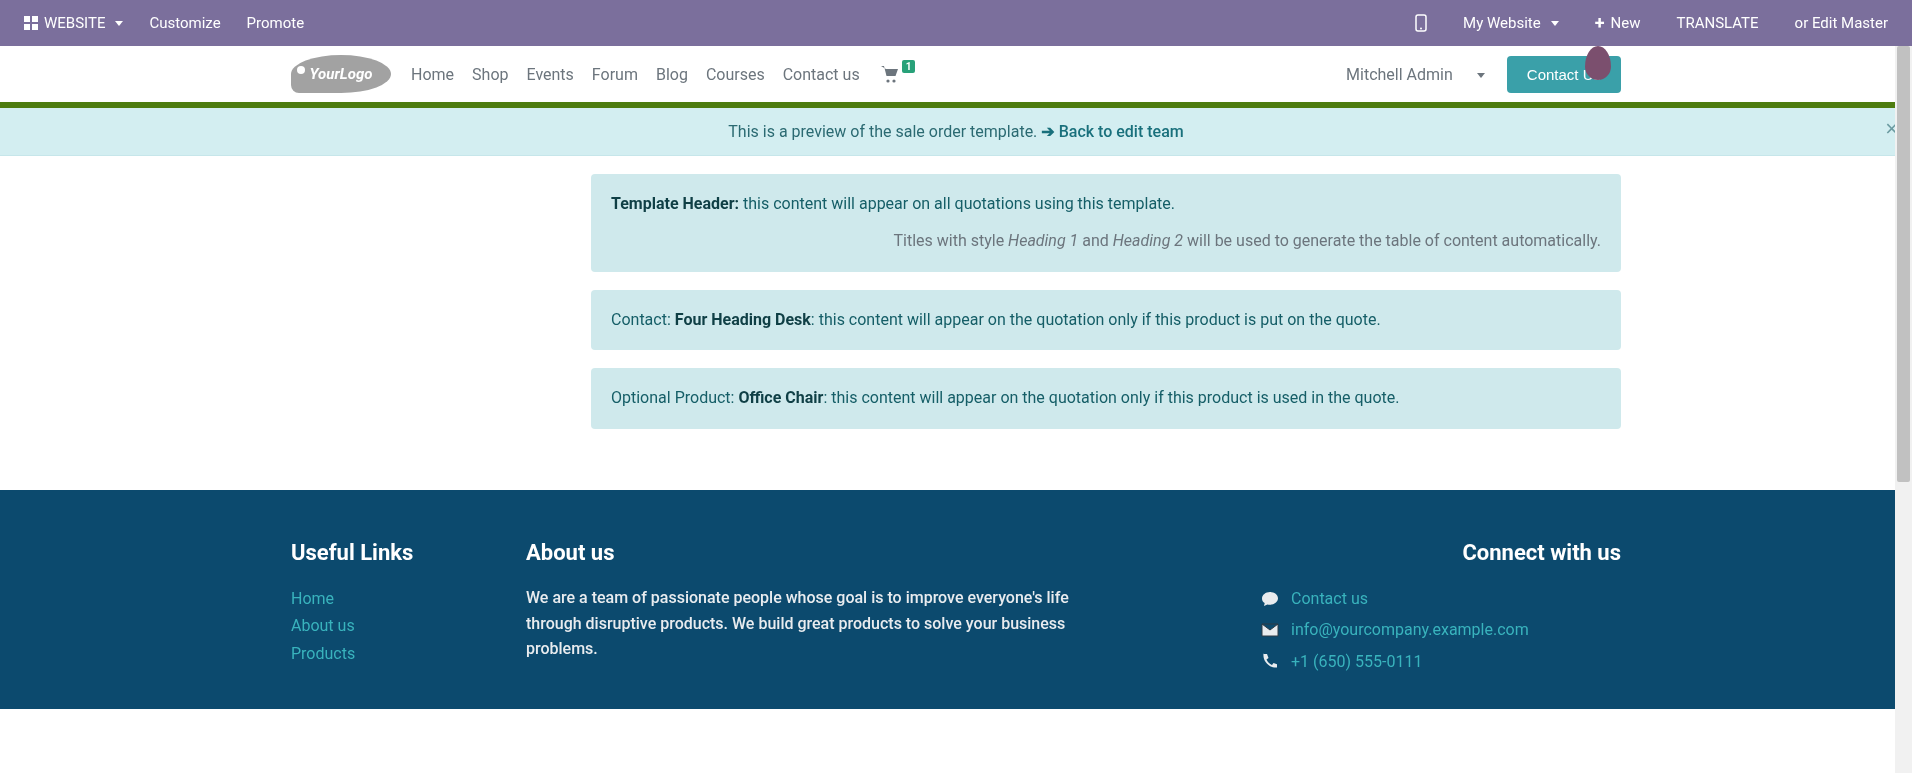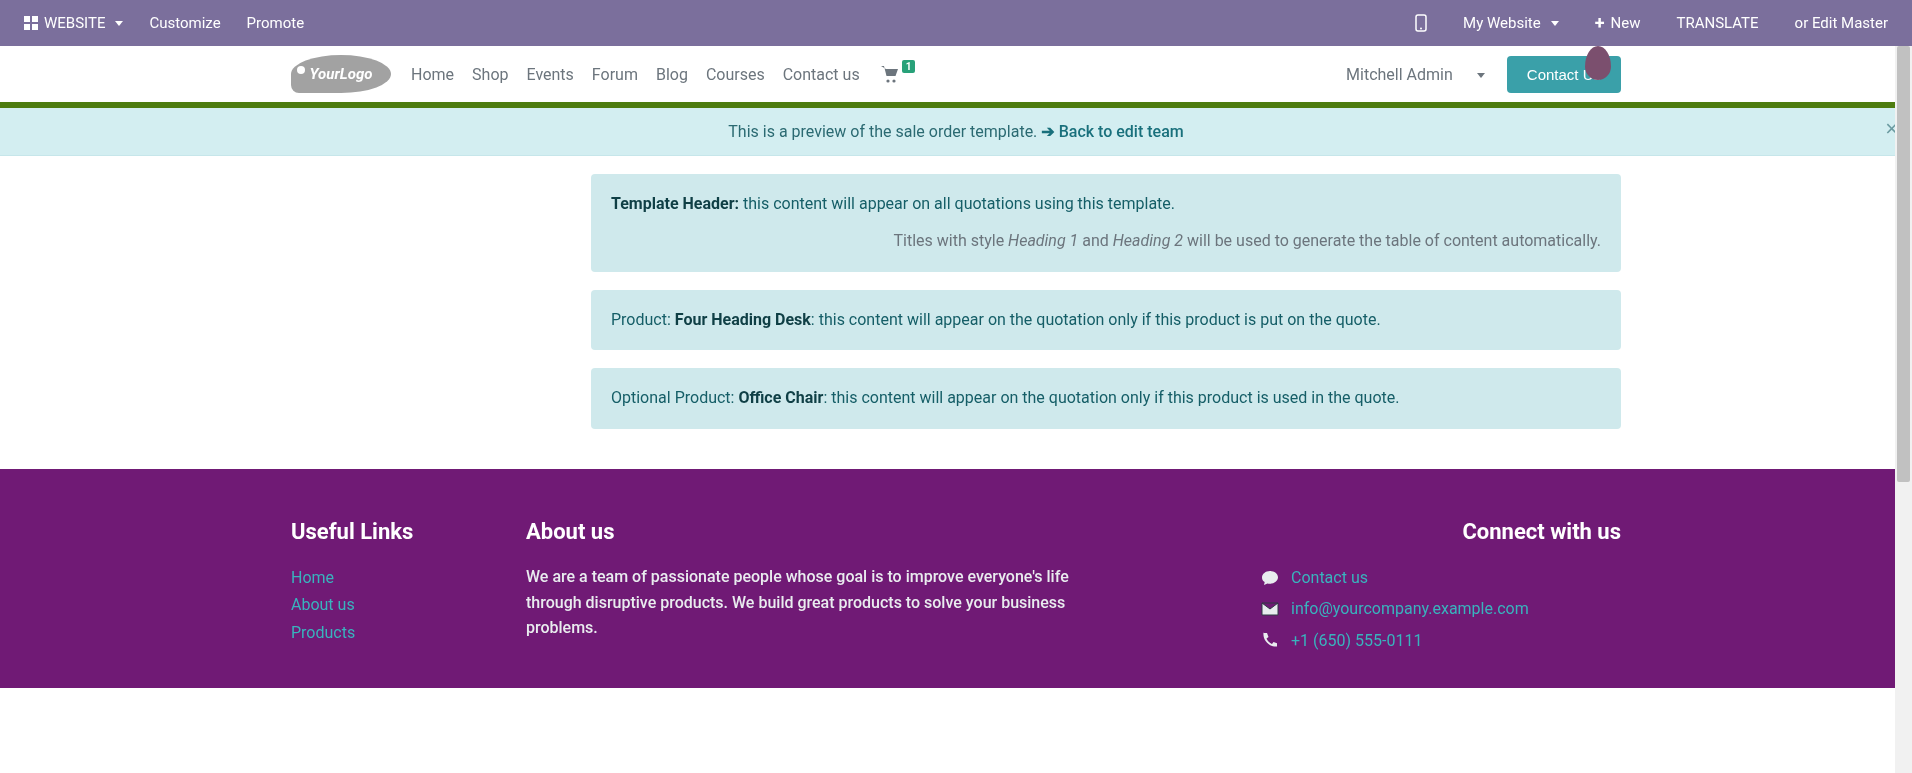--- a/index.html
+++ b/index.html
@@ -30,21 +30,21 @@
   .alert .arrow { font-weight:bold; }
   .alert-close { position:absolute; right:14px; top:10px; font-size:22px; color:#6b9ba1; cursor:pointer; background:none; border:none; line-height:1;}
   
   .page { max-width:1350px; margin:0 auto; padding:18px 10px 40px; display:flex; }
   .col-main { margin-left:300px; flex:1; display:flex; flex-direction:column; gap:18px; }
   .info-box { background:#cfe9ec; border-radius:4px; padding:18px 20px; color:#155e67; font-size:16px; line-height:1.55; }
   .info-box strong { color:#0f3f45; font-weight:700; }
   .hint-line { color:#6c757d; margin-top:12px; font-size:16px;text-align:right;}
   .hint-line em { font-style:italic; }
   
-  .footer { background:#701a75; color:#fff; padding:50px 0 30px; }
+  .footer { background:#0c4a6e; color:#fff; padding:50px 0 30px;margin-top:21px; }
   .footer-inner { max-width:1350px; margin:0 auto; padding:0 10px; display:flex; gap:40px; }
   .footer h3 { font-size:22px; font-weight:700; margin-bottom:20px; }
   .footer a { color:#39b3bd; text-decoration:none; font-size:16px; line-height:1.7; }
   .footer p { font-size:16px; line-height:1.6; color:#e9ecef; font-weight:500; }
   .f-col-1 { width:195px; }
   .f-col-2 { width:560px; }
   .f-col-3 { margin-left:auto; width:360px;text-align:right; }
   .f-links li { list-style:none; }
   .contact-row { display:flex; align-items:center; gap:12px; margin-bottom:4px; font-size:16px;}
   .contact-row .ic { width:18px; color:#e9ecef; }
@@ -141,21 +141,21 @@
     <div class="info-box">
       <div>
         <strong>Template Header:</strong><span> this content will appear on all quotations using this template.</span>
       </div>
       <div class="hint-line">
         <span>Titles with style </span><em>Heading 1</em><span> and </span><em>Heading 2</em><span> will be used to generate the table of content automatically.</span>
       </div>
     </div>
 
     <div class="info-box">
-      <span>Product: </span><strong>Four Heading Desk</strong><span>: this content will appear on the quotation only if this product is put on the quote.</span>
+      <span>Contact: </span><strong>Four Heading Desk</strong><span>: this content will appear on the quotation only if this product is put on the quote.</span>
     </div>
 
     <div class="info-box">
       <span>Optional Product: </span><strong>Office Chair</strong><span>: this content will appear on the quotation only if this product is used in the quote.</span>
     </div>
 
   </div>
 </div>
 
 <div class="footer">

